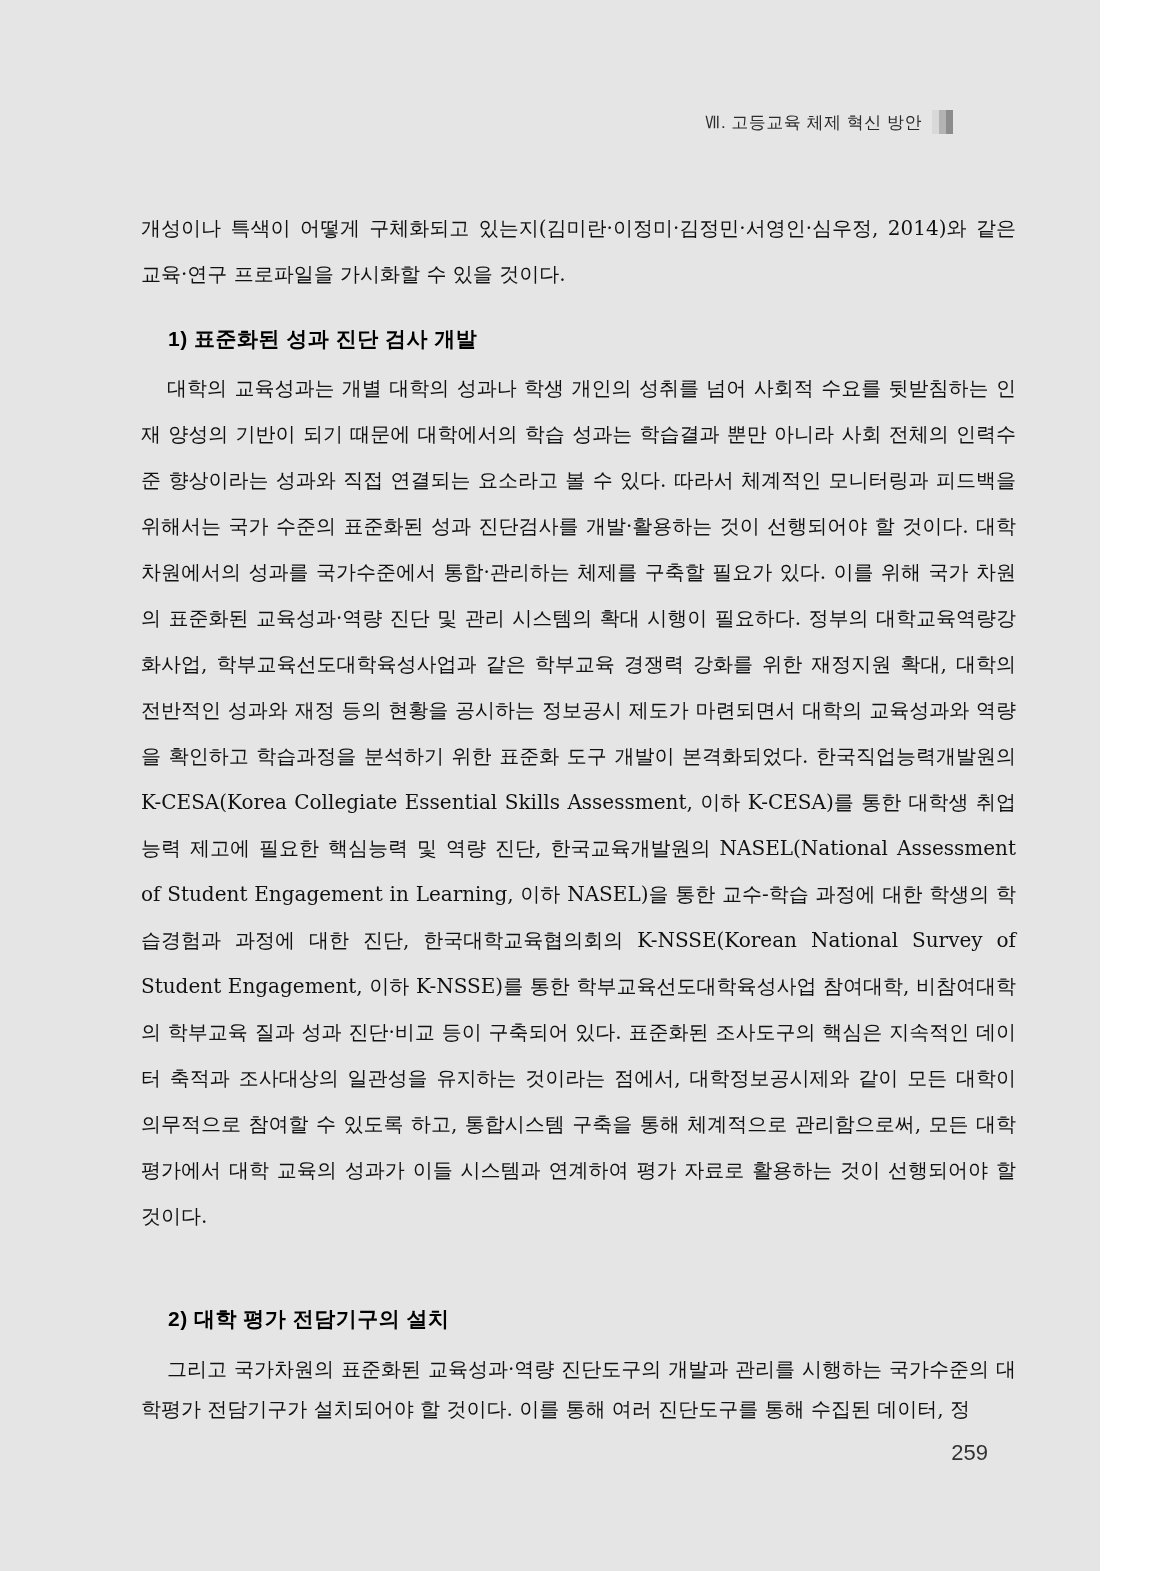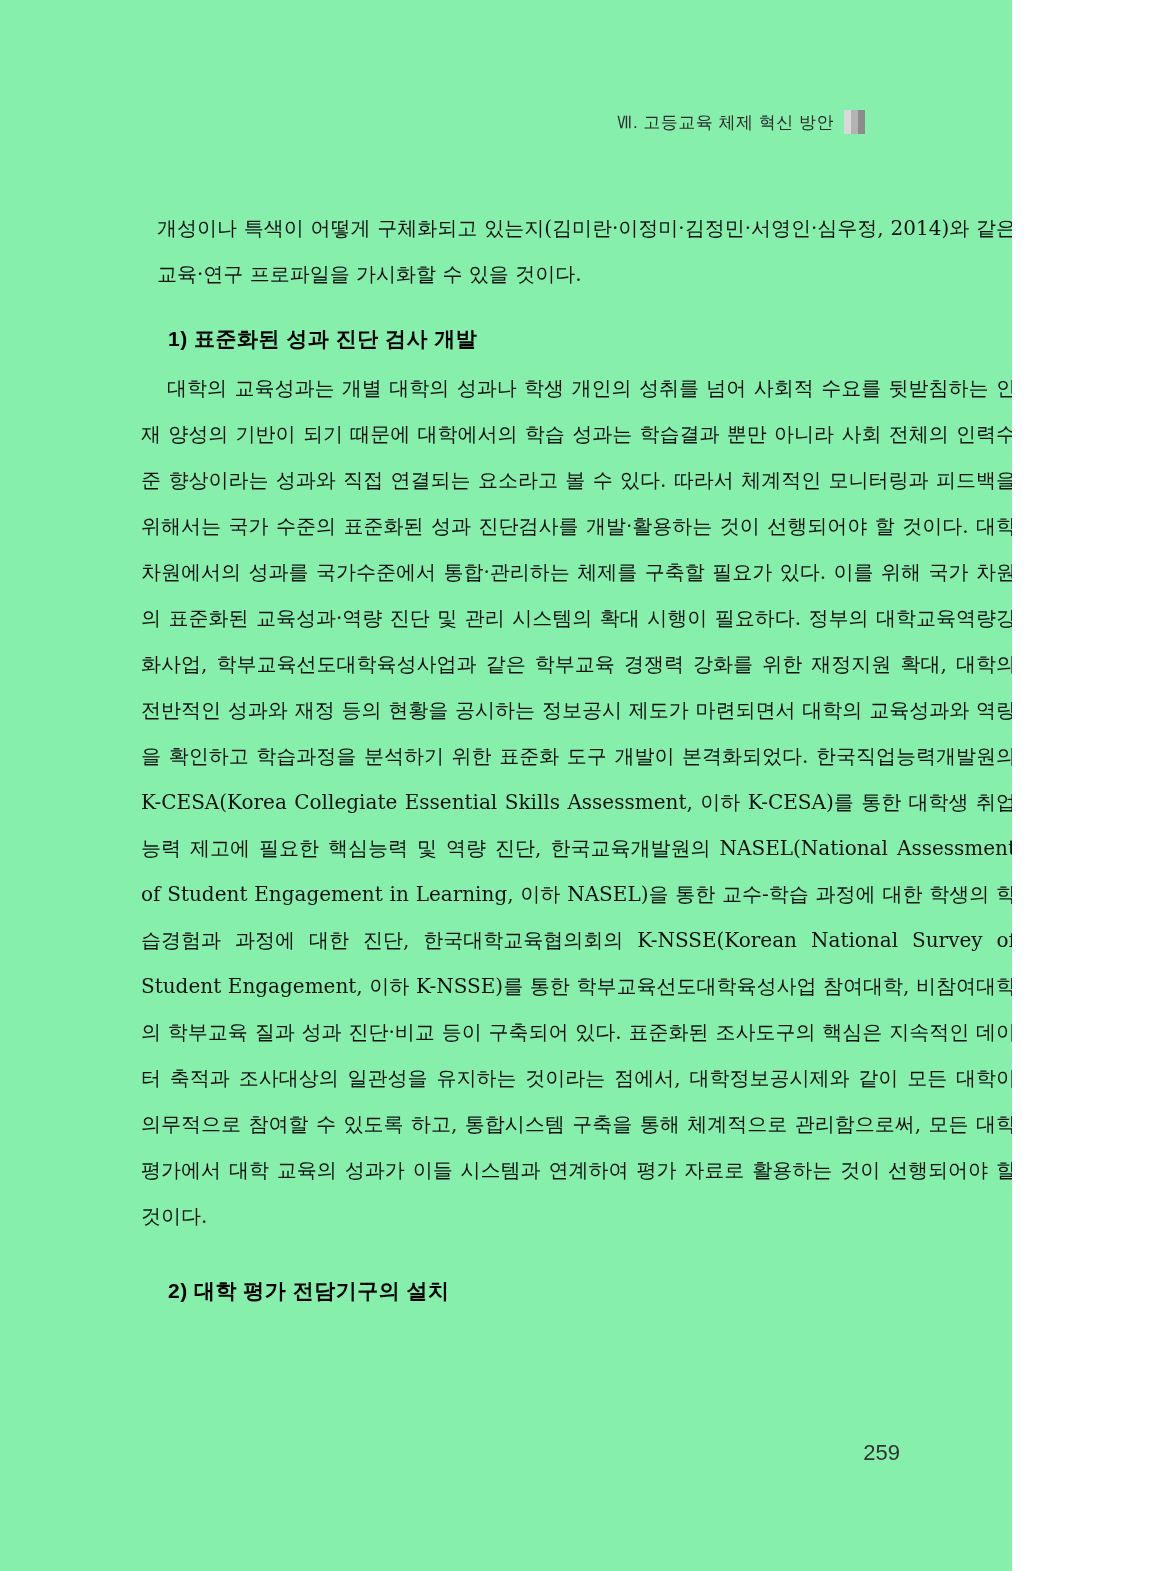--- a/index.html
+++ b/index.html
@@ -2,23 +2,23 @@
 <html lang="ko"><head>
 <meta charset="utf-8">
 <style>
   html, body {
     margin: 0;
     padding: 0;
     background: #ffffff;
   }
   .page {
     position: relative;
-    width: 1012px;
+    width: 1100px;
     height: 1571px;
-    background: #86efac;
+    background: #e5e5e5;
     overflow: hidden;
     font-family: "DejaVu Serif", serif;
     color: #1a1a1a;
   }
 
   
   .running-header {
     position: absolute;
     top: 110px;
     right: 147px;
@@ -52,40 +52,39 @@
   p.body {
     margin: 0;
     font-size: 20px;
     text-align: justify;
     word-break: keep-all;
     color: #111111;
   }
   p.intro {
     line-height: 46px;
     word-break: normal;
-    margin-left: 16px;
   }
   h1.section {
     margin: 52px 0 0 1px;
     font-family: "Liberation Sans", sans-serif;
     font-weight: bold;
     font-size: 24px;
     letter-spacing: 0.5px;
     color: #000000;
   }
   h2.subsection {
     margin: 28px 0 0 27px;
     font-family: "Liberation Sans", sans-serif;
     font-weight: bold;
     font-size: 21px;
     letter-spacing: 0.5px;
     color: #000000;
   }
   h2.subsection.second {
-    margin-top: 38px;
+    margin-top: 66px;
   }
   p.main-para {
     margin-top: 12px;
     line-height: 46px;
     text-indent: 26px;
     word-break: normal;
   }
   p.closing-para {
     margin-top: 16px;
     line-height: 40px;
@@ -116,17 +115,18 @@
   <div class="content">
     <p class="body intro">개성이나 특색이 어떻게 구체화되고 있는지(김미란·이정미·김정민·서영인·심우정, 2014)와 같은 교육·연구 프로파일을 가시화할 수 있을 것이다.</p>
 
 
     <h2 class="subsection">1) 표준화된 성과 진단 검사 개발</h2>
 
     <p class="body main-para">대학의 교육성과는 개별 대학의 성과나 학생 개인의 성취를 넘어 사회적 수요를 뒷받침하는 인재 양성의 기반이 되기 때문에 대학에서의 학습 성과는 학습결과 뿐만 아니라 사회 전체의 인력수준 향상이라는 성과와 직접 연결되는 요소라고 볼 수 있다. 따라서 체계적인 모니터링과 피드백을 위해서는 국가 수준의 표준화된 성과 진단검사를 개발·활용하는 것이 선행되어야 할 것이다. 대학 차원에서의 성과를 국가수준에서 통합·관리하는 체제를 구축할 필요가 있다. 이를 위해 국가 차원의 표준화된 교육성과·역량 진단 및 관리 시스템의 확대 시행이 필요하다. 정부의 대학교육역량강화사업, 학부교육선도대학육성사업과 같은 학부교육 경쟁력 강화를 위한 재정지원 확대, 대학의 전반적인 성과와 재정 등의 현황을 공시하는 정보공시 제도가 마련되면서 대학의 교육성과와 역량을 확인하고 학습과정을 분석하기 위한 표준화 도구 개발이 본격화되었다. 한국직업능력개발원의 K-CESA(Korea Collegiate Essential Skills Assessment, 이하 K-CESA)를 통한 대학생 취업능력 제고에 필요한 핵심능력 및 역량 진단, 한국교육개발원의 NASEL(National Assessment of Student Engagement in Learning, 이하 NASEL)을 통한 교수-학습 과정에 대한 학생의 학습경험과 과정에 대한 진단, 한국대학교육협의회의 K-NSSE(Korean National Survey of Student Engagement, 이하 K-NSSE)를 통한 학부교육선도대학육성사업 참여대학, 비참여대학의 학부교육 질과 성과 진단·비교 등이 구축되어 있다. 표준화된 조사도구의 핵심은 지속적인 데이터 축적과 조사대상의 일관성을 유지하는 것이라는 점에서, 대학정보공시제와 같이 모든 대학이 의무적으로 참여할 수 있도록 하고, 통합시스템 구축을 통해 체계적으로 관리함으로써, 모든 대학평가에서 대학 교육의 성과가 이들 시스템과 연계하여 평가 자료로 활용하는 것이 선행되어야 할 것이다.</p>
 
     <h2 class="subsection second">2) 대학 평가 전담기구의 설치</h2>
 
+    <p class="body closing-para">그리고 국가차원의 표준화된 교육성과·역량 진단도구의 개발과 관리를 시행하는 국가수준의 대학평가 전담기구가 설치되어야 할 것이다. 이를 통해 여러 진단도구를 통해 수집된 데이터, 정</p>
   </div>
 
   <span class="page-number">259</span>
 
 </div>
 
 </body></html>

